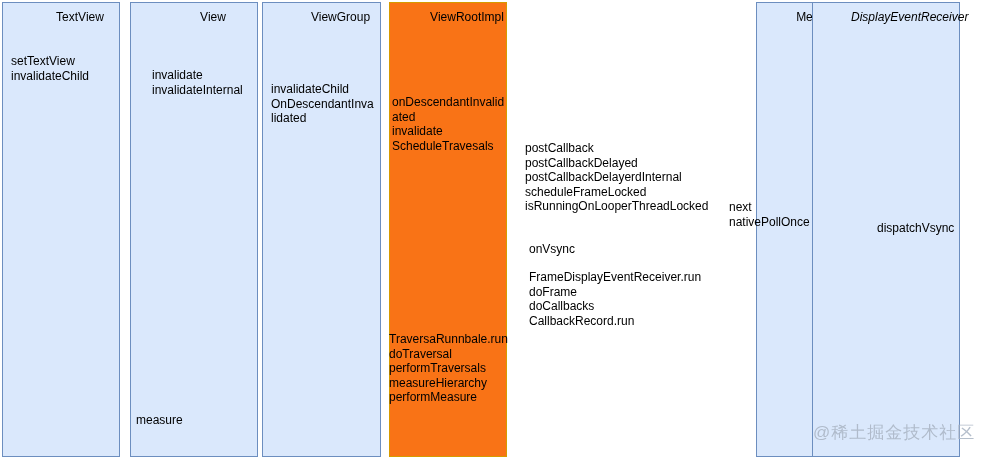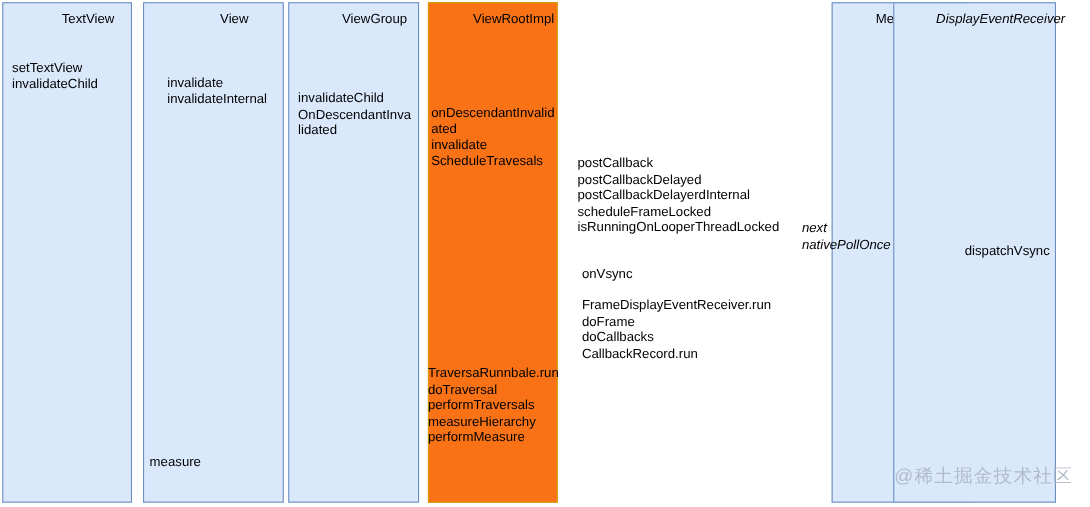--- a/index.html
+++ b/index.html
@@ -100,20 +100,20 @@
 postCallbackDelayed
 postCallbackDelayerdInternal
 scheduleFrameLocked
 isRunningOnLooperThreadLocked</div>
   <div class="tblock" style="left:529px; top:242px;">onVsync</div>
   <div class="tblock" style="left:529px; top:270px;">FrameDisplayEventReceiver.run
 doFrame
 doCallbacks
 CallbackRecord.run</div>
 
-  <div class="tblock" style="left:729px; top:200px;font-style:italic;">next
+  <div class="tblock" style="left:729px; top:200px;">next
 nativePollOnce</div>
 
   <div class="tblock" style="left:877px; top:221px;">dispatchVsync</div>
 
   <div class="watermark">@稀土掘金技术社区</div>
 
 </div>
 
 </body></html>

